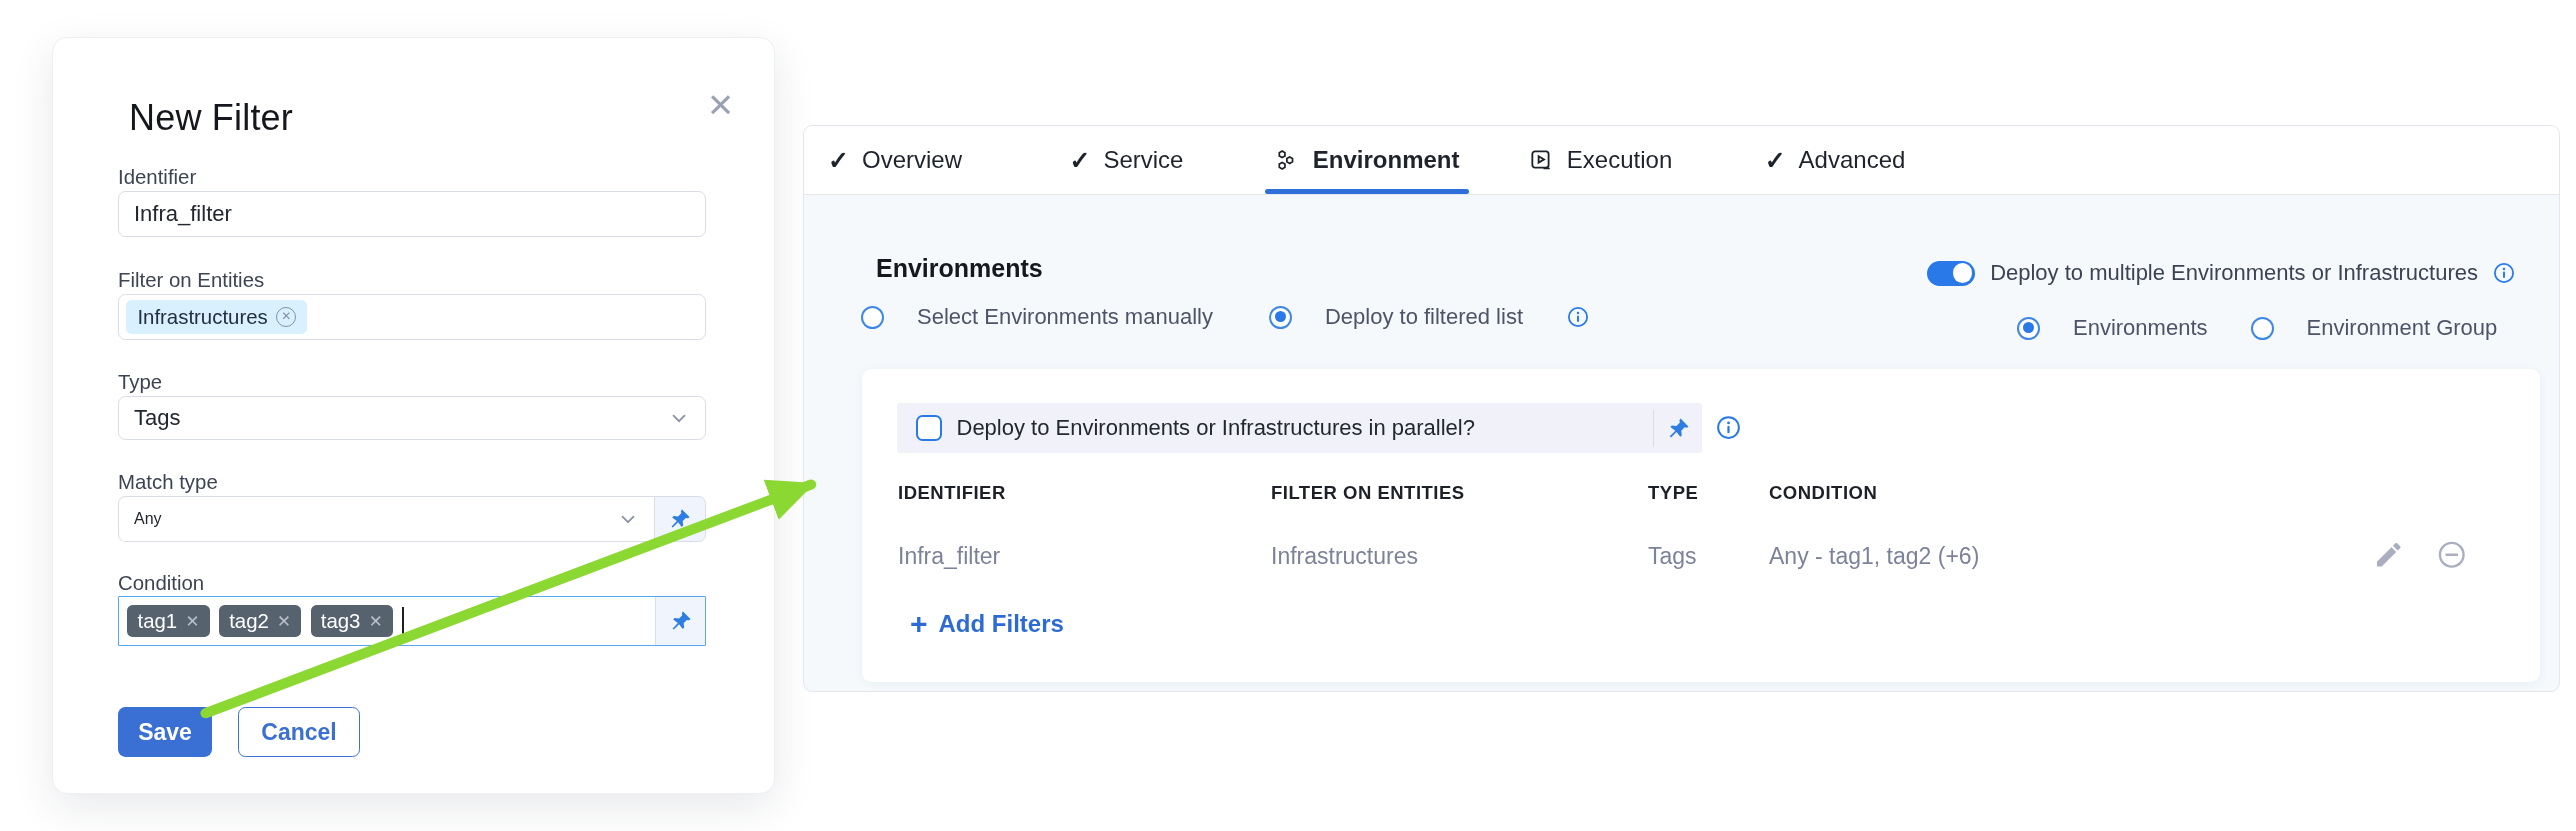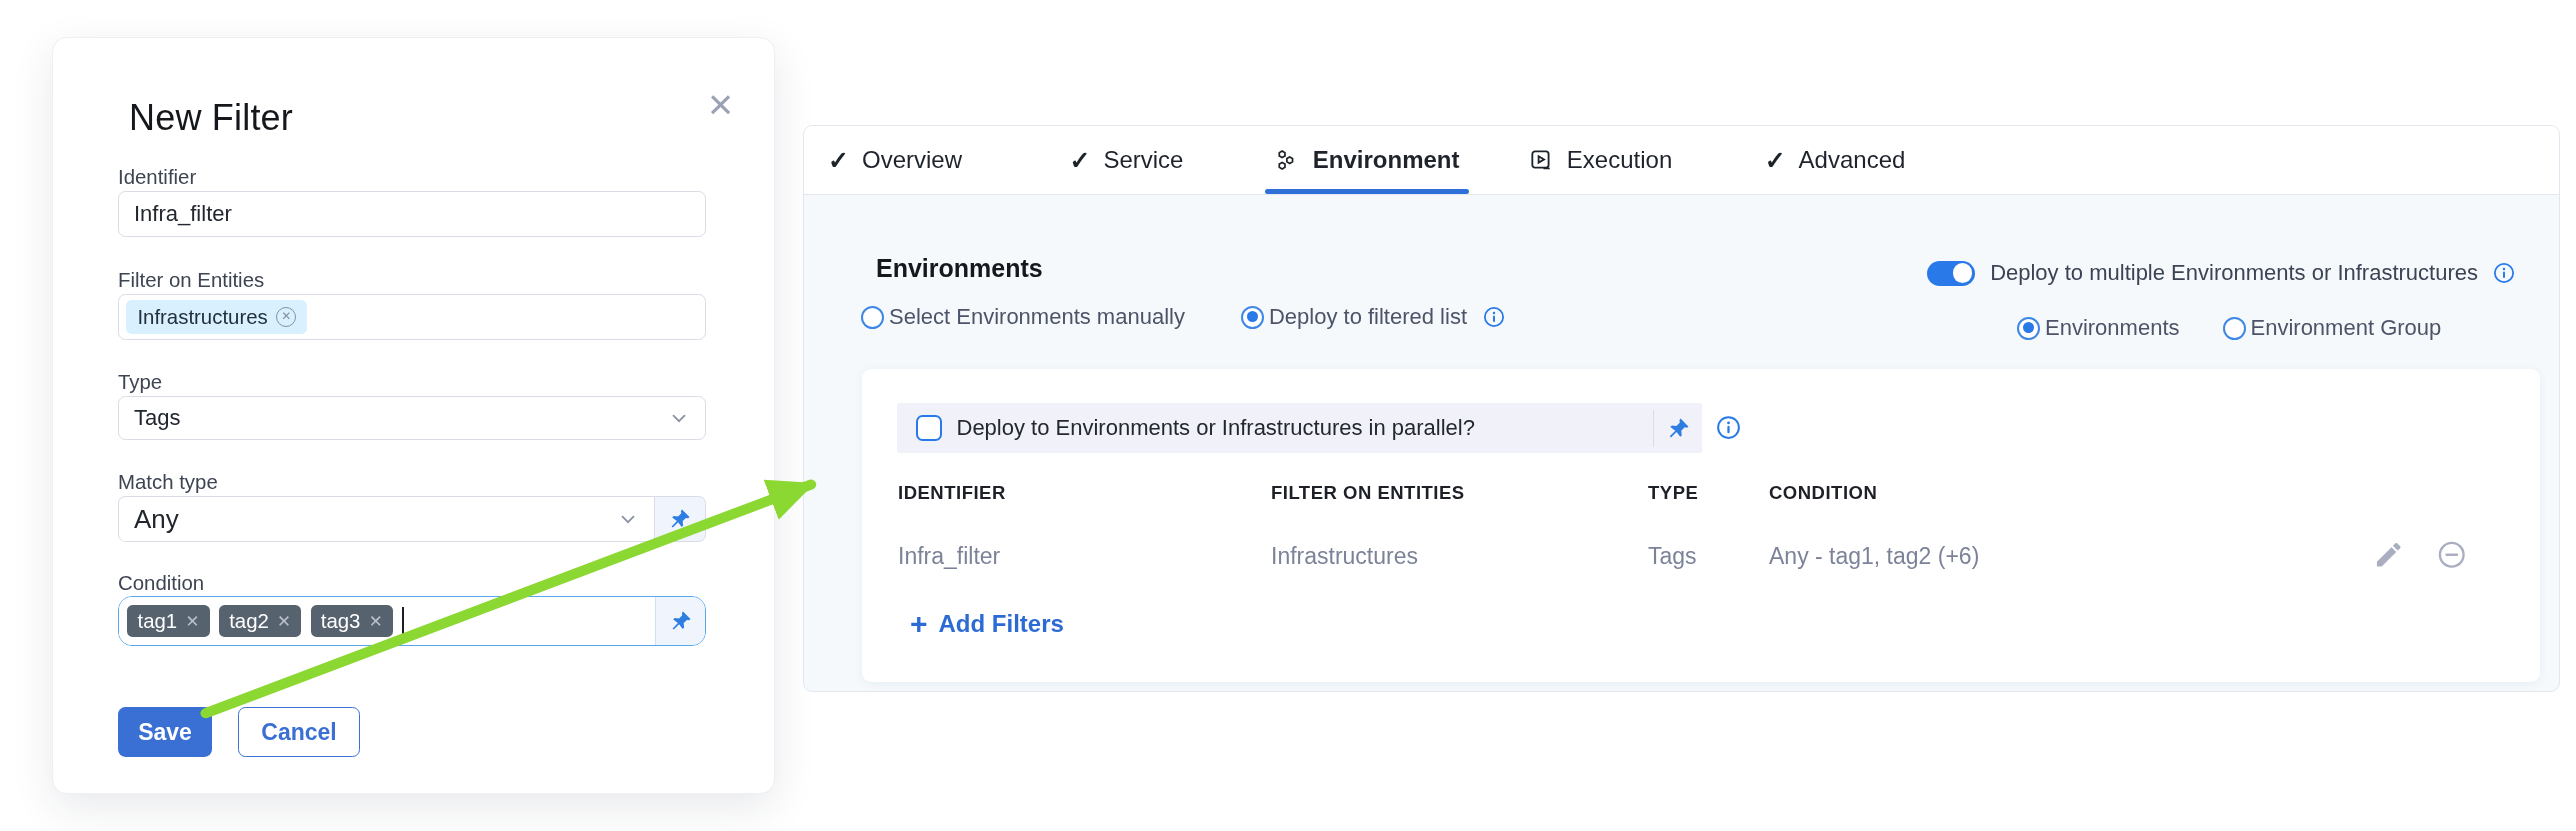--- a/index.html
+++ b/index.html
@@ -14,24 +14,24 @@
   .fld-label { position:absolute; left:65px; font-size:20.4px; color:#3d4452; }
   .fld-box { position:absolute; left:65px; width:588px; background:#fff; border:0.9px solid #d9dce4; border-radius:7.4px;
              display:flex; align-items:center; padding:0 15px; font-size:22px; color:#22272f; }
   .chip-light { display:inline-flex; align-items:center; gap:8.3px; background:#d9f1fe; color:#21303c;
                 border-radius:5.6px; padding:5.6px 11px; font-size:20.4px; }
   .circle-x { width:20.4px; height:20.4px; border:1.4px solid #85909f; border-radius:50%; color:#85909f;
               font-size:12px; line-height:17.6px; text-align:center; display:inline-block; }
   .chev { margin-left:auto; color:#8b92a5; display:flex; }
   .ctrl-row { position:absolute; left:65px; width:588px; display:flex; }
   .ctrl-row .main { flex:1; border:0.9px solid #d9dce4; border-right:none; border-radius:7.4px 0 0 7.4px;
-                    display:flex; align-items:center; padding:4px 15px; font-size:26px; color:#22272f; background:#fff; }
+                    display:flex; align-items:center; padding:4px 15px; font-size:16px; color:#22272f; background:#fff; }
   .ctrl-row .pin-seg { width:52px; border:0.9px solid #d9dce4; border-radius:0 7.4px 7.4px 0; background:#f0f4fd;
                        display:flex; align-items:center; justify-content:center; color:#2e7de2; }
-  .cond-row { position:absolute; left:65px; width:588px; display:flex; border:1.9px solid #56a7ef; border-radius:14px; overflow:hidden; }
+  .cond-row { position:absolute; left:65px; width:588px; display:flex; border:1.9px solid #56a7ef; border-radius:1px; overflow:hidden; }
   .cond-main { flex:1; background:#fff; display:flex; align-items:center; gap:9.3px; padding:0 8.3px; }
   .cond-row .pin-seg2 { width:50px; background:#f0f4fd; border-left:0.9px solid #cfe0f8; display:flex; align-items:center; justify-content:center; color:#2e7de2; }
   .chip-dark { display:inline-flex; align-items:center; gap:8.3px; background:#57626f; color:#fff;
                border-radius:5.6px; padding:4.6px 10.2px; font-size:20.4px; }
   .chip-dark .x { color:#b9c0cc; font-size:16.7px; }
   .caret { width:1.9px; height:28px; background:#1c2026; }
   .btn-save { position:absolute; left:65px; width:94px; height:50px; background:#3a6fd4; color:#fff; border:none;
               border-radius:7.4px; font-size:23px; font-weight:700; font-family:inherit; cursor:pointer; }
   .btn-cancel { position:absolute; left:185px; width:122px; height:50px; background:#fff; color:#3a6fd4;
                 border:1.4px solid #3a6fd4; border-radius:7.4px; font-size:23px; font-weight:700; font-family:inherit; cursor:pointer; }
@@ -42,21 +42,21 @@
   .tabbar { height:69px; background:#fff; border-bottom:0.9px solid #e4e7ee; display:flex; align-items:stretch; padding-left:20.4px; }
   .tab { display:inline-flex; align-items:center; gap:13px; font-size:24px; color:#1f242c; position:relative; padding:0 3.7px; cursor:pointer; }
   .tab .ticon { display:flex; color:#1d232b; }
   .tab.active { font-weight:600;align-items:center; }
   .tab.active::after { content:""; position:absolute; left:-5.6px; right:-5.6px; bottom:0; height:4.6px; background:#2f6fd8; border-radius:2.8px; }
   .t-ov { margin-right:100px; } .t-sv { margin-right:83px; } .t-en { margin-right:61px; } .t-ex { margin-right:85px; }
   .check-glyph { font-size:25px; font-weight:700; color:#1d232b; }
 
   .content { position:relative; height:497px; }
   .env-heading { position:absolute; left:72px; top:59px; font-size:25px; font-weight:700; color:#15181d; }
-  .radio-item { display:inline-flex; align-items:center; gap:5px; font-size:22px; color:#4d5468; cursor:pointer; }
+  .radio-item { display:inline-flex; align-items:center; gap:33px; font-size:22px; color:#4d5468; cursor:pointer; }
   .radio { width:23px; height:23px; border-radius:50%; border:2.3px solid #3f87e6; background:#fff; position:relative; flex:0 0 auto; }
   .radio.sel::after { content:""; position:absolute; left:3.7px; top:3.7px; width:11px; height:11px; border-radius:50%; background:#2979e8; }
   .left-radios { position:absolute; left:57px; top:109px; display:flex; align-items:center; }
   .lr2 { margin-left:56px; }
   .info-ic { color:#2979e8; display:inline-flex; margin-left:11px; }
   .toggle-row { position:absolute; right:44px; top:65px; display:flex; align-items:center; gap:15px; font-size:22px; color:#3c4354; }
   .toggle { width:48px; height:25px; border-radius:13px; background:#2979e8; position:relative; cursor:pointer; flex:0 0 auto; }
   .toggle .knob { position:absolute; right:2.8px; top:2.8px; width:19.4px; height:19.4px; border-radius:50%; background:#fff; }
   .right-radios { position:absolute; left:1213px; top:120px; display:flex; align-items:center; gap:43px; }
 

